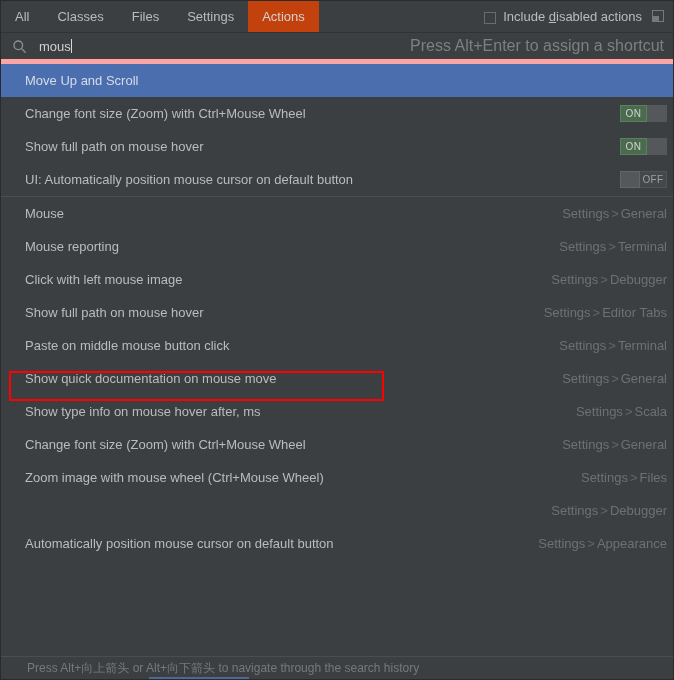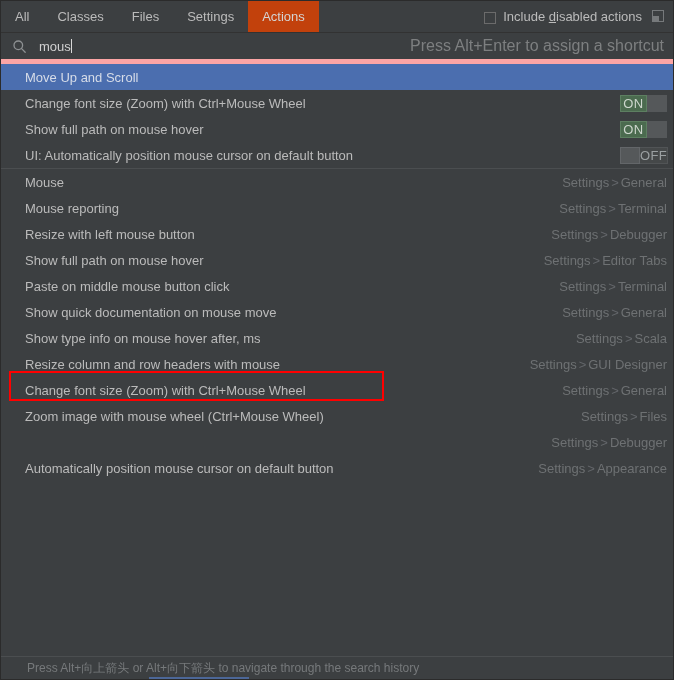--- a/index.html
+++ b/index.html
@@ -138,21 +138,21 @@
     white-space: nowrap;
   }
 
   
   .results {
     background: #3c3f41;
     position: relative;
     padding-top: 0px;
   }
   .row {
-    height: 26px;
+    height: 33px;
     display: flex;
     align-items: center;
     padding: 0 6px 0 24px;
     font-size: 13px;
     color: #bbbbbb;
     cursor: default;
     user-select: none;
     box-sizing: border-box;
     position: relative;
     white-space: nowrap;
@@ -188,21 +188,21 @@
     padding-left: 14px;
     display: flex;
     align-items: center;
   }
   .toggle {
     width: 47px;
     height: 17px;
     display: flex;
     align-items: stretch;
     box-sizing: border-box;
-    font-size: 13px;
+    font-size: 10px;
     letter-spacing: 0.4px;
   }
   .toggle .pane {
     display: flex;
     align-items: center;
     justify-content: center;
     box-sizing: border-box;
   }
   .toggle.on .pane.lit {
     flex: 0 0 27px;
@@ -357,21 +357,21 @@
       <span class="label">Mouse</span>
       <span class="path"><span>Settings</span><span class="sep">&gt;</span><span>General</span></span>
     </div>
 
     <div class="row">
       <span class="label">Mouse reporting</span>
       <span class="path"><span>Settings</span><span class="sep">&gt;</span><span>Terminal</span></span>
     </div>
 
     <div class="row">
-      <span class="label">Resize with left mouse button</span>
+      <span class="label">Click with left mouse image</span>
       <span class="path"><span>Settings</span><span class="sep">&gt;</span><span>Debugger</span></span>
     </div>
 
     <div class="row">
       <span class="label">Show full path on mouse hover</span>
       <span class="path"><span>Settings</span><span class="sep">&gt;</span><span>Editor Tabs</span></span>
     </div>
 
     <div class="row">
       <span class="label">Paste on middle mouse button click</span>
@@ -381,24 +381,20 @@
     <div class="row">
       <span class="label">Show quick documentation on mouse move</span>
       <span class="path"><span>Settings</span><span class="sep">&gt;</span><span>General</span></span>
     </div>
 
     <div class="row">
       <span class="label">Show type info on mouse hover after, ms</span>
       <span class="path"><span>Settings</span><span class="sep">&gt;</span><span>Scala</span></span>
     </div>
 
-    <div class="row">
-      <span class="label">Resize column and row headers with mouse</span>
-      <span class="path"><span>Settings</span><span class="sep">&gt;</span><span>GUI Designer</span></span>
-    </div>
 
     <div class="row">
       <span class="label">Change font size (Zoom) with Ctrl+Mouse Wheel</span>
       <span class="path"><span>Settings</span><span class="sep">&gt;</span><span>General</span></span>
     </div>
 
     <div class="row">
       <span class="label">Zoom image with mouse wheel (Ctrl+Mouse Wheel)</span>
       <span class="path"><span>Settings</span><span class="sep">&gt;</span><span>Files</span></span>
     </div>

